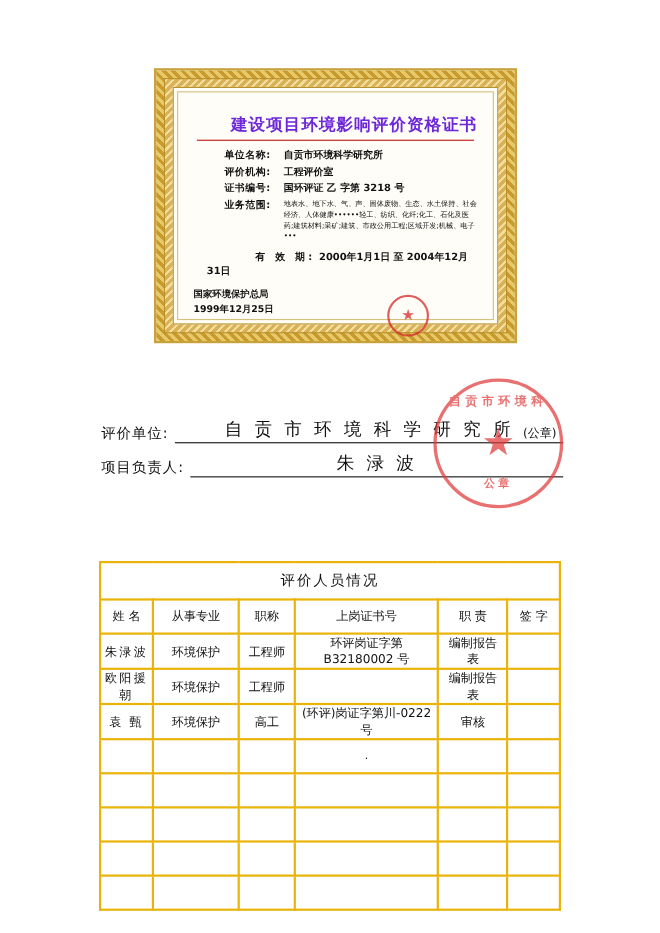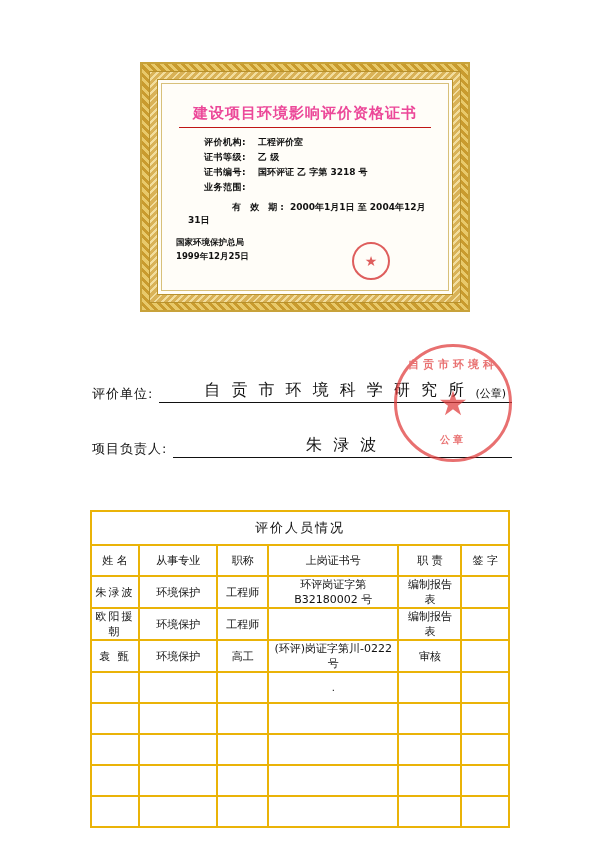--- a/index.html
+++ b/index.html
@@ -52,26 +52,26 @@
     border: 1px solid #d8c07a;
     background: #fffdf8;
   }
   .cert-content {
     position: absolute;
     inset: 24px;
     box-sizing: border-box;
     padding: 6px 12px 6px 12px;
   }
   .cert-title {
-    text-align: center;
+    text-align: right;
     font-family: "DejaVu Sans", sans-serif;
     font-weight: bold;
     font-size: 15px;
     letter-spacing: 1px;
-    color: #ec4899;
+    color: #6d28d9;
     margin: 12px 0 4px 0;
     white-space: nowrap;
   }
   .cert-title-underline {
     width: 252px;
     height: 1px;
     background: #c01515;
     margin: 0 auto 8px auto;
   }
   .cert-rows {
@@ -140,21 +140,21 @@
   .sig-block {
     position: absolute;
     left: 92px;
     top: 380px;
     width: 420px;
     font-size: 13px;
   }
   .sig-line {
     display: flex;
     align-items: flex-end;
-    margin-bottom: 32px;
+    margin-bottom: 8px;
     position: relative;
   }
   .sig-label {
     font-size: 13px;
     letter-spacing: 1px;
     white-space: nowrap;
   }
   .sig-rule {
     flex: 1;
     border-bottom: 1px solid #111;
@@ -254,33 +254,34 @@
   <div class="cert-border-mid"></div>
   <div class="cert-border-inner"></div>
   <div class="cert-inner-rule"></div>
 
   <div class="cert-content">
     <div class="cert-title">建设项目环境影响评价资格证书</div>
     <div class="cert-title-underline"></div>
 
     <div class="cert-rows">
       <div class="cert-row">
+        <div class="cert-label">单位名称:</div>
+        <div class="cert-value">自贡市环境科学研究所</div>
+      </div>
+      <div class="cert-row">
         <div class="cert-label">评价机构:</div>
         <div class="cert-value">工程评价室</div>
-      </div>
-      <div class="cert-row">
-        <div class="cert-label">证书等级:</div>
-        <div class="cert-value">乙 级</div>
       </div>
       <div class="cert-row">
         <div class="cert-label">证书编号:</div>
         <div class="cert-value">国环评证 乙 字第 3218 号</div>
       </div>
       <div class="cert-row">
         <div class="cert-label">业务范围:</div>
+        <div class="cert-value small">地表水、地下水、气、声、固体废物、生态、水土保持、社会经济、人体健康••••••轻工、纺织、化纤;化工、石化及医药;建筑材料;采矿;建筑、市政公用工程;区域开发;机械、电子•••</div>
       </div>
     </div>
 
     <div class="cert-valid">
       <span class="lbl">有 效 期:</span>
       <span>2000年1月1日 至 2004年12月31日</span>
     </div>
 
     <div class="cert-issuer">
       <div>国家环境保护总局</div>

